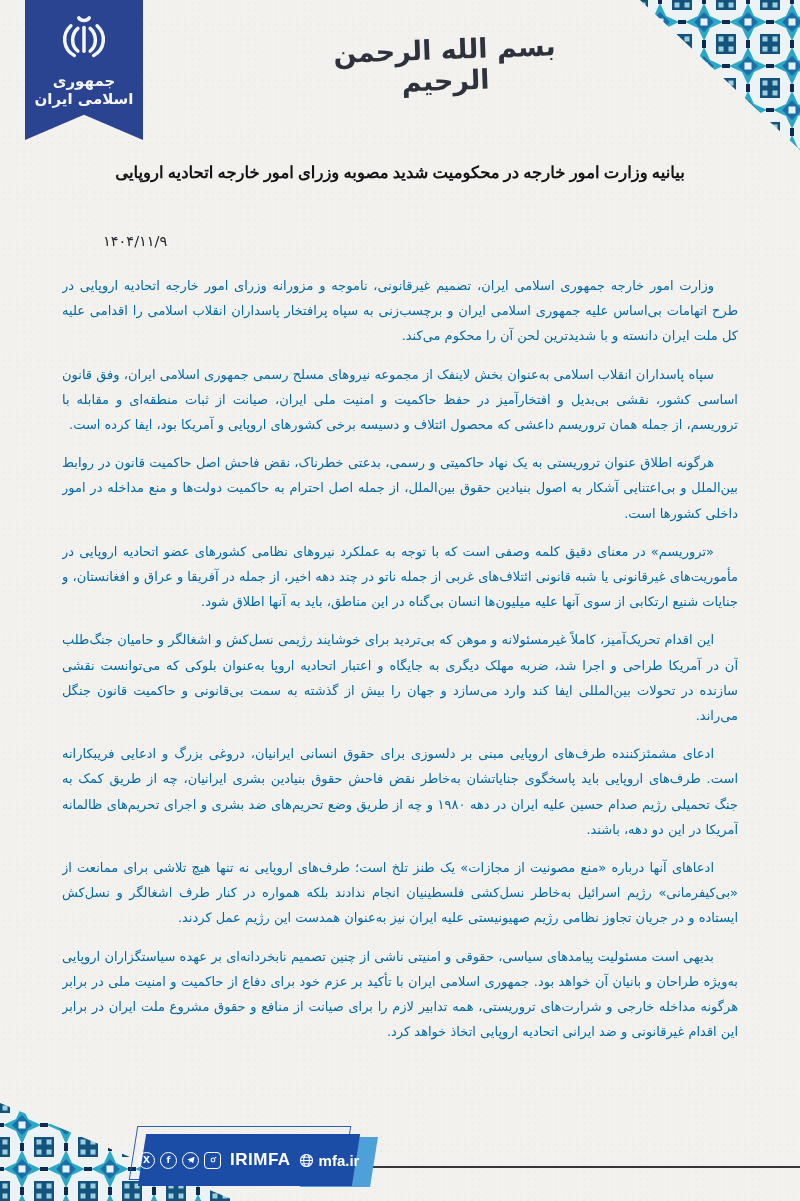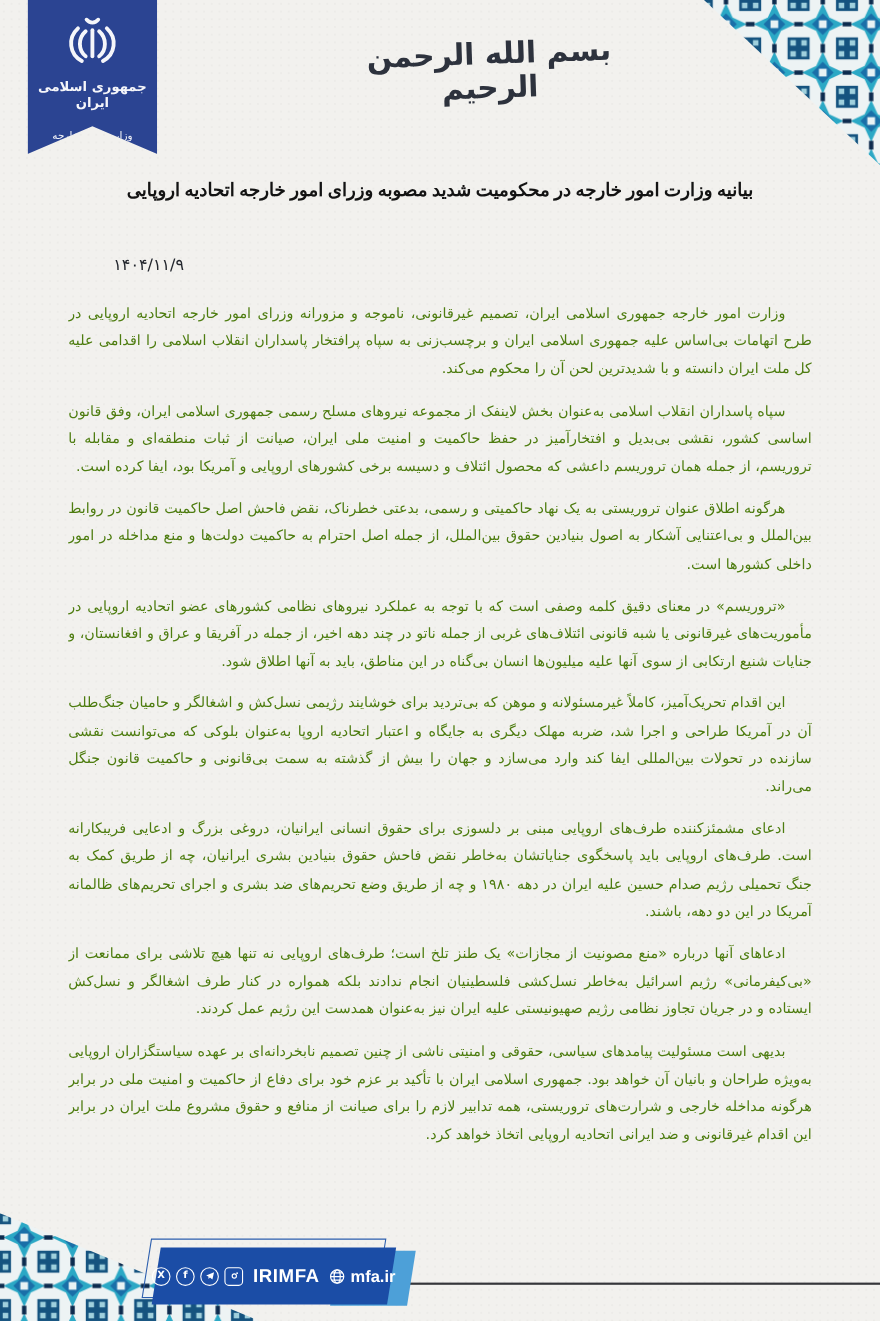--- a/index.html
+++ b/index.html
@@ -18,41 +18,41 @@
   .tile-bl{position:absolute;left:0;top:1103px;}
   
   .pennant{
     position:absolute;left:25px;top:0;width:118px;height:140px;
     background:#2b4492;
     clip-path:polygon(0 0,100% 0,100% 100%,50% 82%,0 100%);
     display:flex;flex-direction:column;align-items:center;
     color:#f5f6fa;text-align:center;
   }
   .pennant svg{margin-top:10px;}
-  .pennant .l1{font-size:12px;font-weight:bold;margin-top:6px;letter-spacing:.5px;}
+  .pennant .l1{font-size:15px;font-weight:bold;margin-top:6px;letter-spacing:.5px;}
   .pennant .l2{font-size:9.5px;margin-top:18px;}
   
   .bismillah{
     position:absolute;top:34px;left:290px;width:310px;text-align:center;
     font-size:27px;font-weight:bold;color:#2d323d;transform:rotate(-2deg);
     direction:rtl;
   }
   
   .title{
     position:absolute;top:158px;left:55px;right:55px;text-align:center;
     font-weight:bold;font-size:16.5px;line-height:29px;color:#131313;direction:rtl;font-family:Liberation Serif, serif;
   }
   .date{
     position:absolute;top:233px;left:103px;font-size:14.5px;color:#23272e;
     letter-spacing:6px;direction:ltr;
   }
   
   .body{
     position:absolute;top:273px;left:62px;right:62px;height:845px;overflow:hidden;
-    direction:rtl;text-align:justify;font-size:13px;line-height:25.2px;color:#4d7c0f;
+    direction:rtl;text-align:justify;font-size:13px;line-height:25.2px;color:#0369a1;
   }
   .body p{margin:0 0 13px 0;text-indent:24px;}
   
   .footer-line{position:absolute;top:1166px;left:352px;right:0;height:2px;background:#35363a;}
   .banner-wrap{position:absolute;left:142px;top:1131px;width:222px;height:58px;}
   .banner-outline{
     position:absolute;left:-9px;top:-5px;width:212px;height:52px;
     border:1.5px solid #2d5fae;transform:skewX(-9deg);
   }
   .banner-accent{

